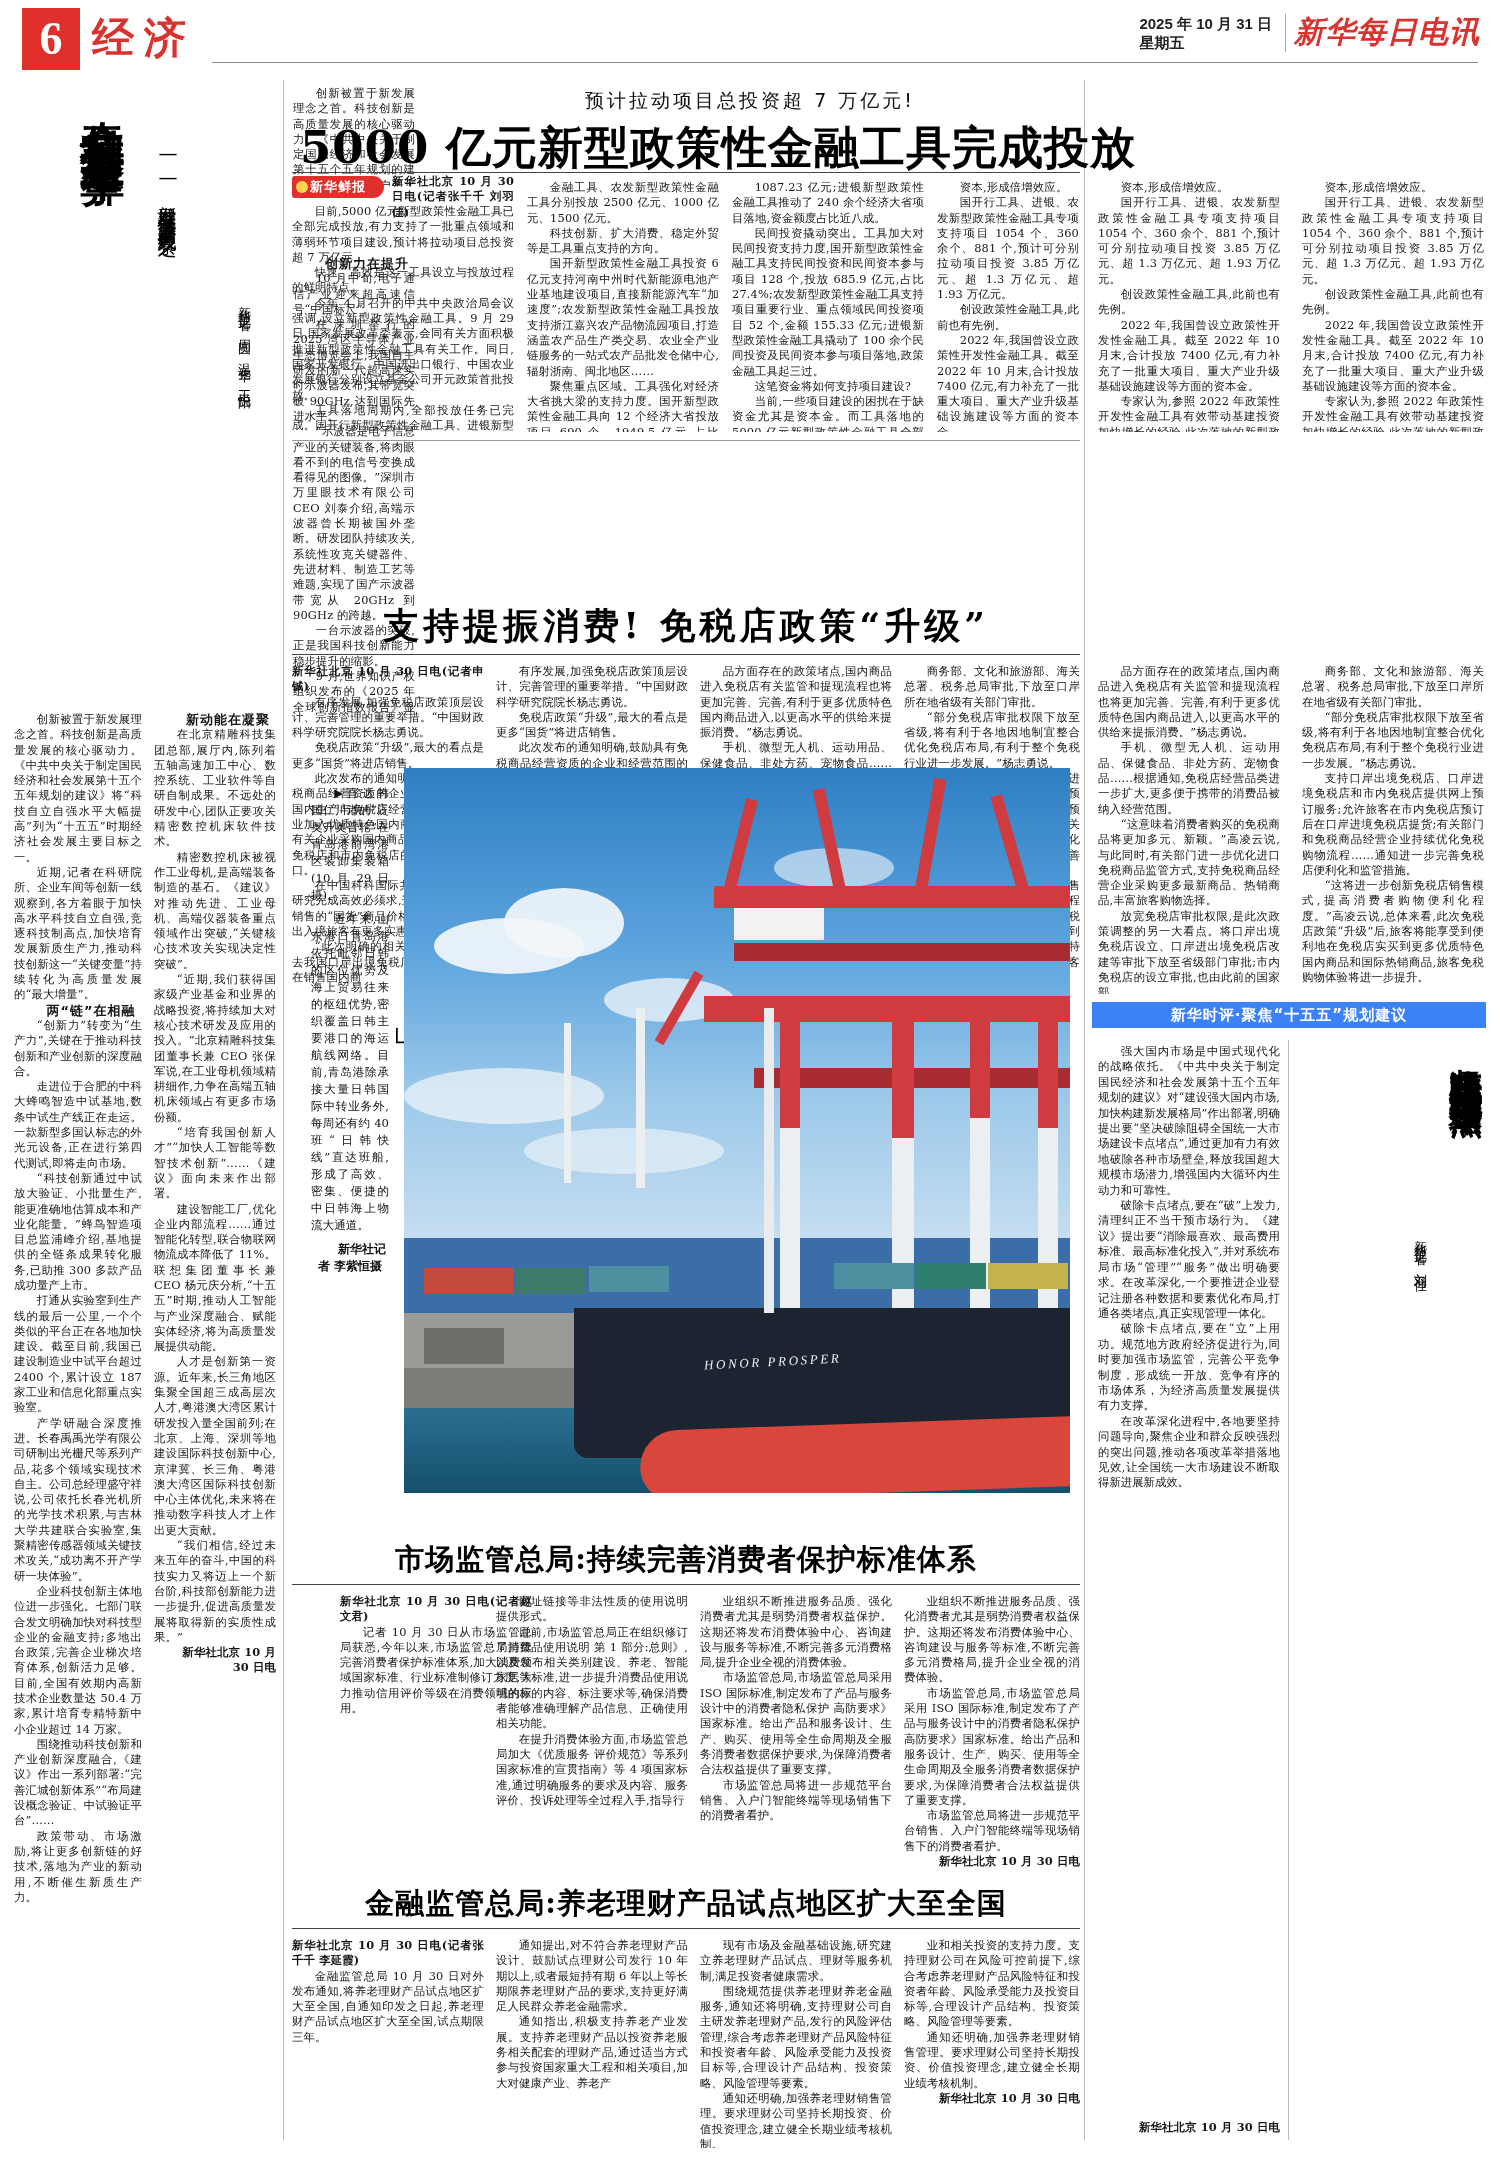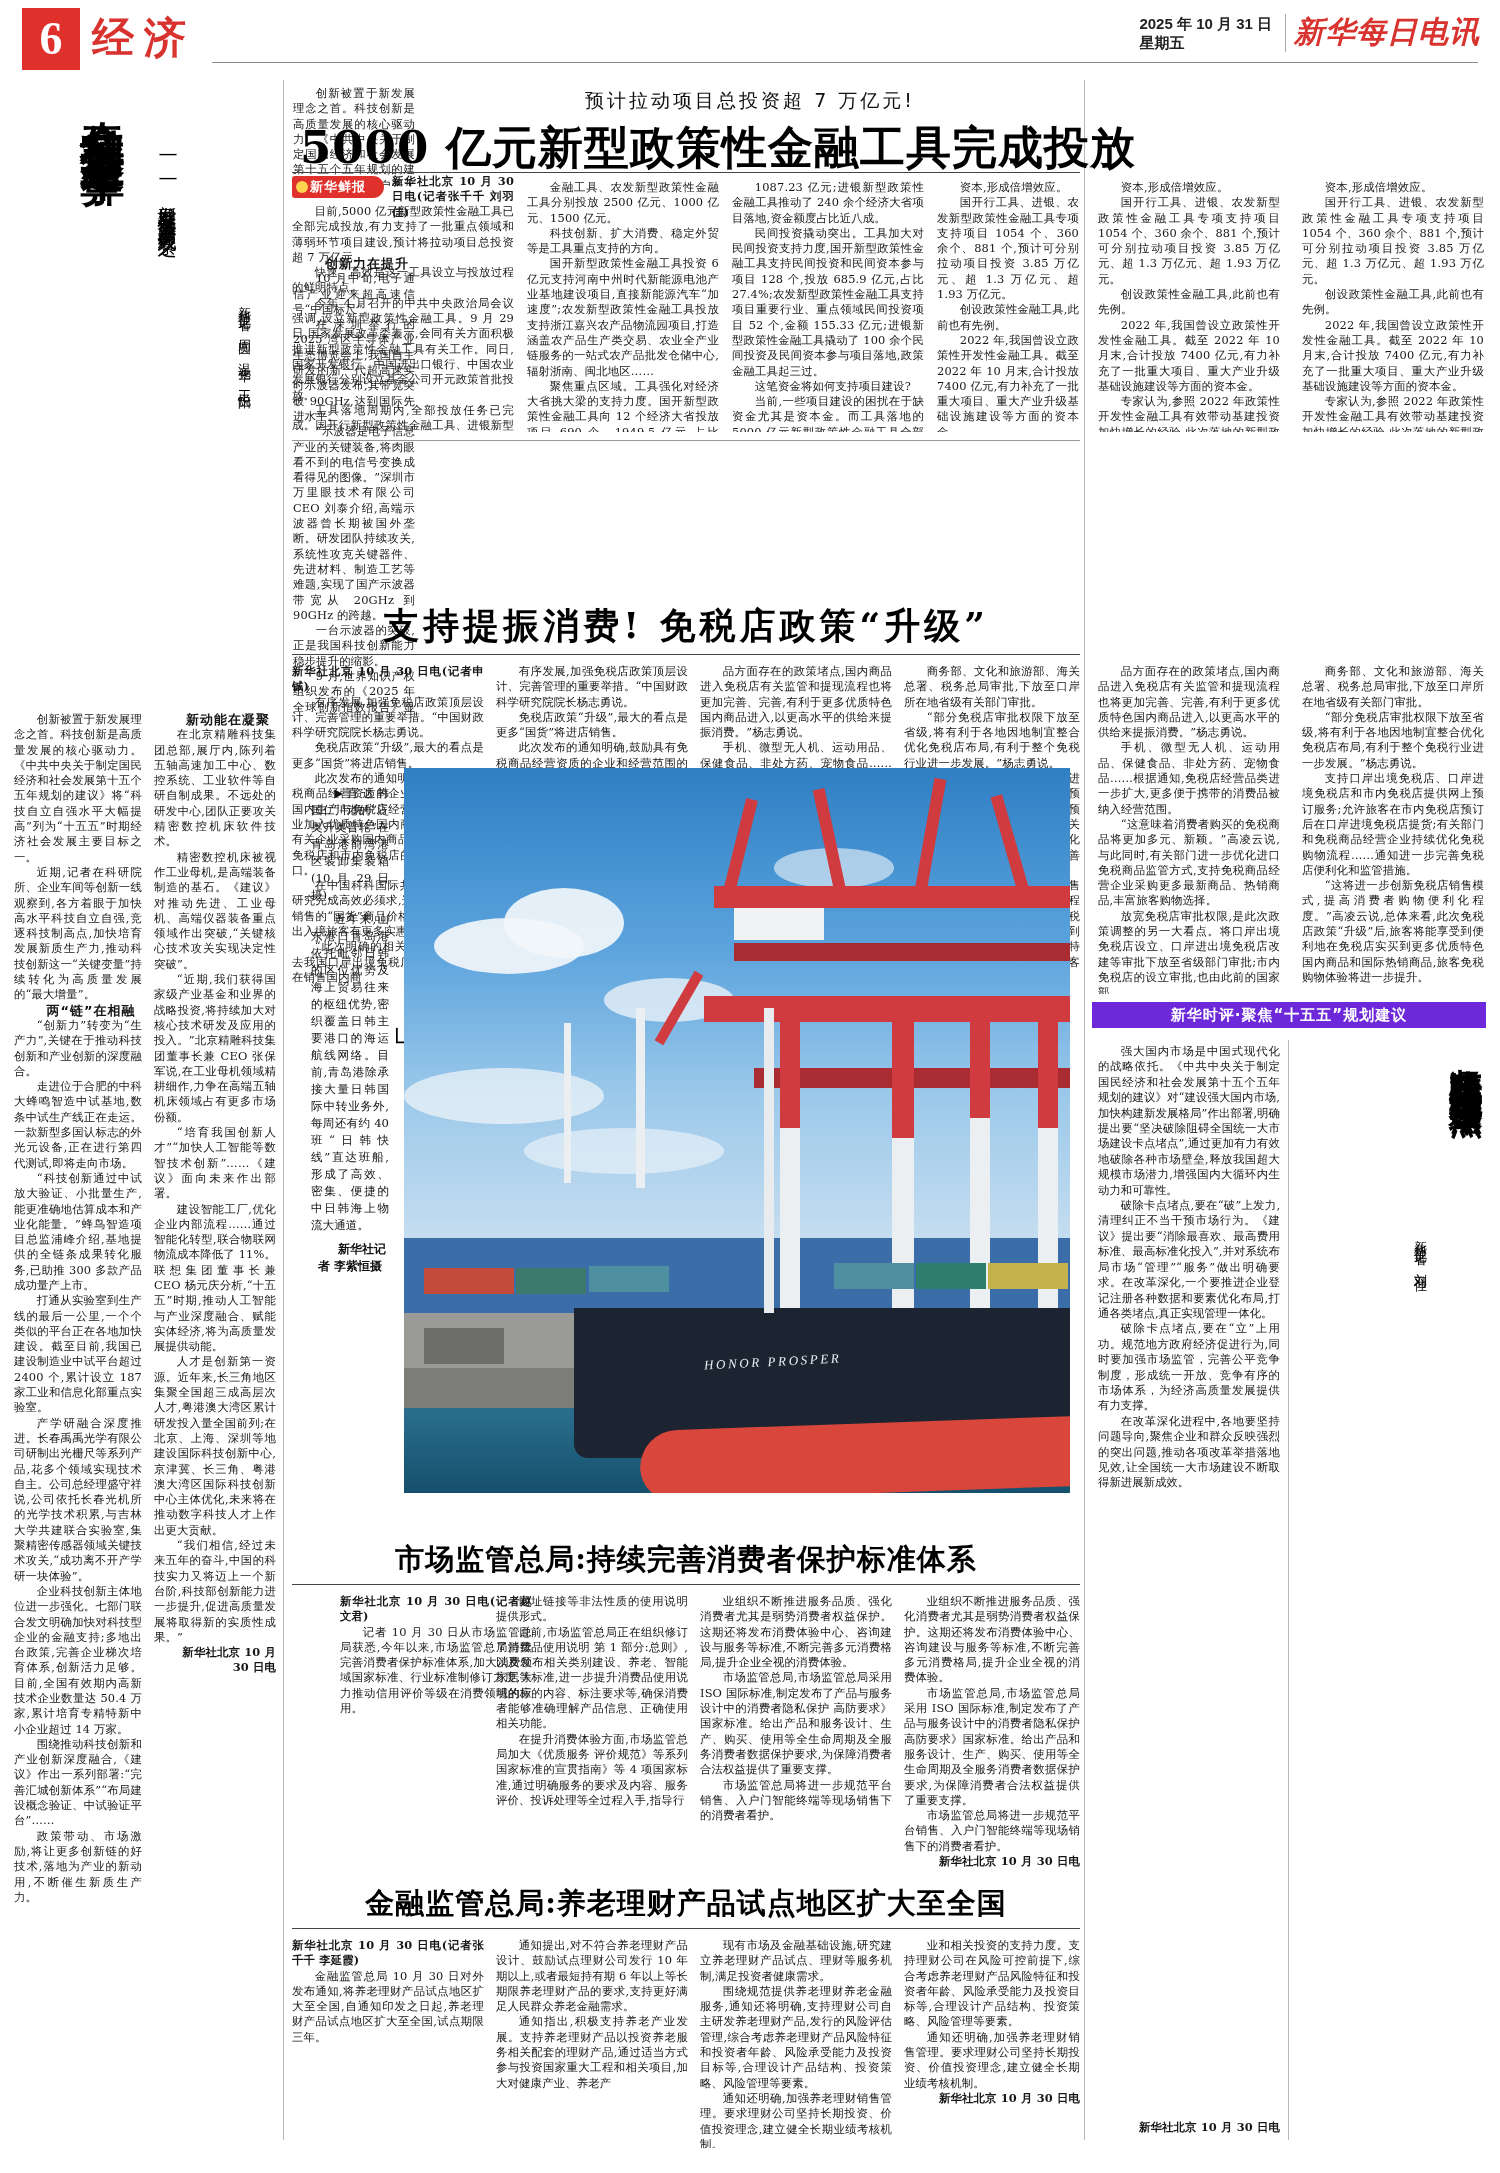--- a/index.html
+++ b/index.html
@@ -175,21 +175,21 @@
     position:absolute;left:304px;top:778px;width:92px;height:715px;
     font-family:"DejaVu Serif","Liberation Serif",serif;
     font-size:11.6px;line-height:17px;color:#111;text-align:justify;
   }
   .photo-caption-col p{margin:7px;text-indent:2em;}
   .pc-credit{text-indent:0;text-align:center;font-weight:bold;font-size:12px;margin-top:5px;}
 
   
   .comment-banner{
     position:absolute;left:1092px;top:1002px;width:394px;height:26px;
-    background:#6d28d9;
+    background:#3b82f6;
   }
   .comment-banner span{
     display:block;color:#fff;text-align:center;line-height:26px;
     font-family:"DejaVu Sans","Liberation Sans",sans-serif;
     font-size:15px;font-weight:bold;letter-spacing:1px;
   }
   .comment-vhead{
     position:absolute;right:16px;top:1042px;
     writing-mode:vertical-rl;text-orientation:upright;
     font-family:"DejaVu Serif","Liberation Serif",serif;

